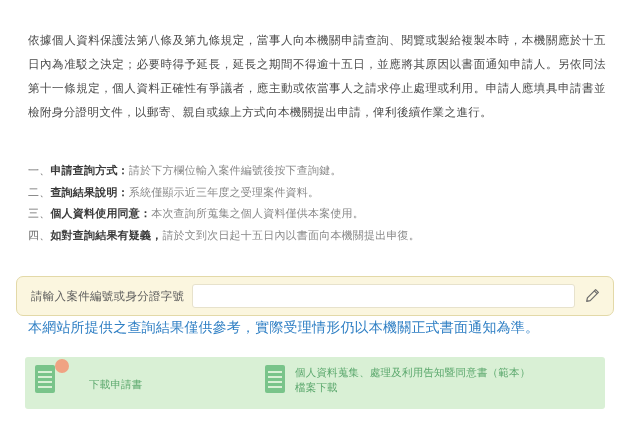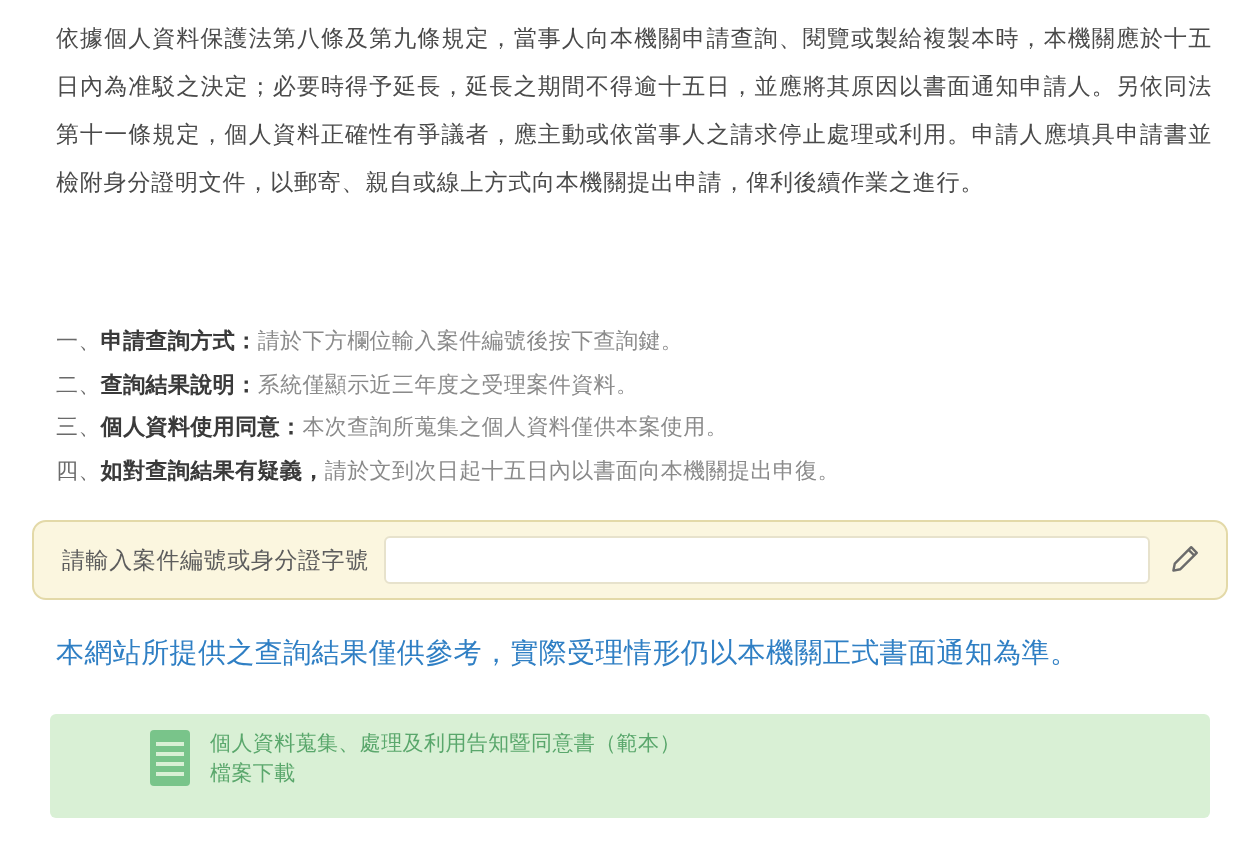--- a/index.html
+++ b/index.html
@@ -9,43 +9,42 @@
     font-family:"DejaVu Sans","Liberation Sans",sans-serif;
     font-size:11px;
     color:#3c3c3c;
     overflow:hidden;
     position:relative;
   }
   .page{position:relative;width:630px;height:424px;box-sizing:border-box;}
 
   
   .intro{
-    position:absolute;left:28px;top:8px;width:578px;
+    position:absolute;left:28px;top:28px;width:578px;
     font-size:11.5px;line-height:24px;
     color:#4a4a4a;
     text-align:justify;
     letter-spacing:.4px;
-    font-family:Liberation Serif, serif;
   }
 
   
   .list{
     position:absolute;left:28px;top:160px;width:578px;
   }
   .li{
     font-size:11px;line-height:21.5px;color:#606060;
     letter-spacing:.2px;white-space:nowrap;
   }
   .li .num{color:#6a6a6a;}
   .li .lead{color:#3a3a3a;font-weight:bold;}
   .li .rest{color:#8a8a8a;}
 
   
   .searchbar{
-    position:absolute;left:16px;top:260px;width:598px;height:40px;
+    position:absolute;left:16px;top:276px;width:598px;height:40px;
     box-sizing:border-box;
     background:#fbf6df;
     border:1px solid #e3d9a8;
     border-radius:7px;
     display:flex;align-items:center;
     padding:0 10px 0 14px;
   }
   .searchbar .slabel{
     font-size:11.5px;color:#5d5d5d;white-space:nowrap;
     letter-spacing:.3px;margin-right:8px;
@@ -154,20 +153,33 @@
   </div>
 
   <div class="notes">
     <div class="note1">
       <a href="#">本網站所提供之查詢結果僅供參考，實際受理情形仍以本機關正式書面通知為準。</a>
     </div>
   </div>
 
   <div class="footer">
 
+    <div class="fgroup g1">
+      <span class="gicon">
+        <span class="doc"></span>
+        <span class="line" style="top:6px"></span>
+        <span class="line" style="top:11px"></span>
+        <span class="line" style="top:16px"></span>
+        <span class="line" style="top:21px"></span>
+      </span>
+      <span class="badge-dot"></span>
+      <span class="gtext">
+        <span>下載申請書</span>
+      </span>
+    </div>
 
     <div class="fgroup g2">
       <span class="gicon">
         <span class="doc"></span>
         <span class="line" style="top:6px"></span>
         <span class="line" style="top:11px"></span>
         <span class="line" style="top:16px"></span>
         <span class="line" style="top:21px"></span>
       </span>
       <span class="gtext">

